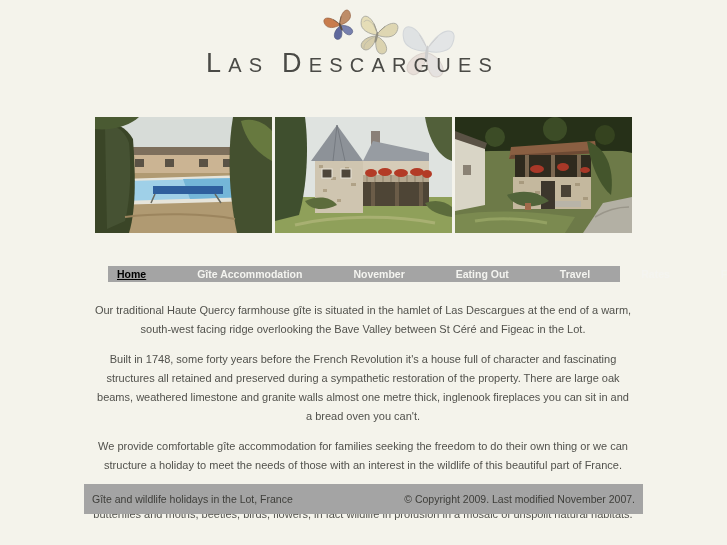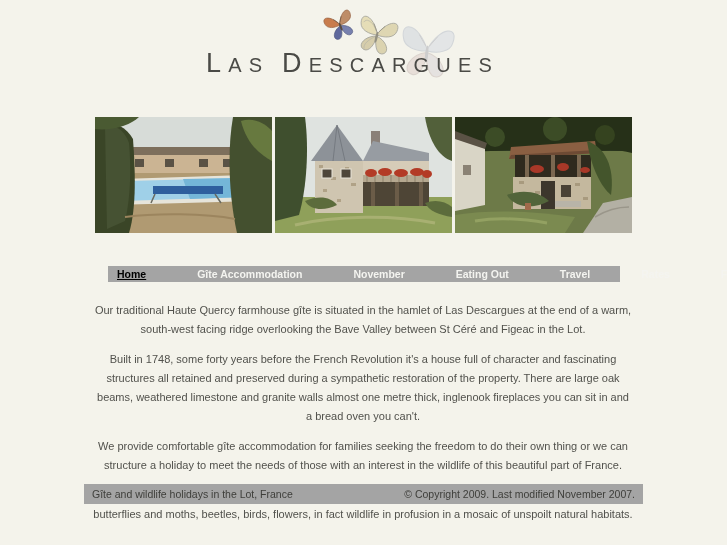--- a/index.html
+++ b/index.html
@@ -61,21 +61,21 @@
     font-size:12.5px; font-weight:bold; color:#141414;
     margin-bottom:11px;
   }
   .content p {
     font-size:11px; line-height:19px; color:#51514c;
     margin-bottom:11px;
   }
 
   
   .footer-bar {
-    position:absolute; left:84px; top:484px; width:559px; height:20px;
+    position:absolute; left:84px; top:484px; width:559px; height:30px;
     background:#a4a4a4;
     display:flex; align-items:center; justify-content:space-between;
     padding:0 8px;
     font-size:10.5px; color:#3e3e3a;
   }
 </style>
 </head>
 <body>
 
 <div class="page">

